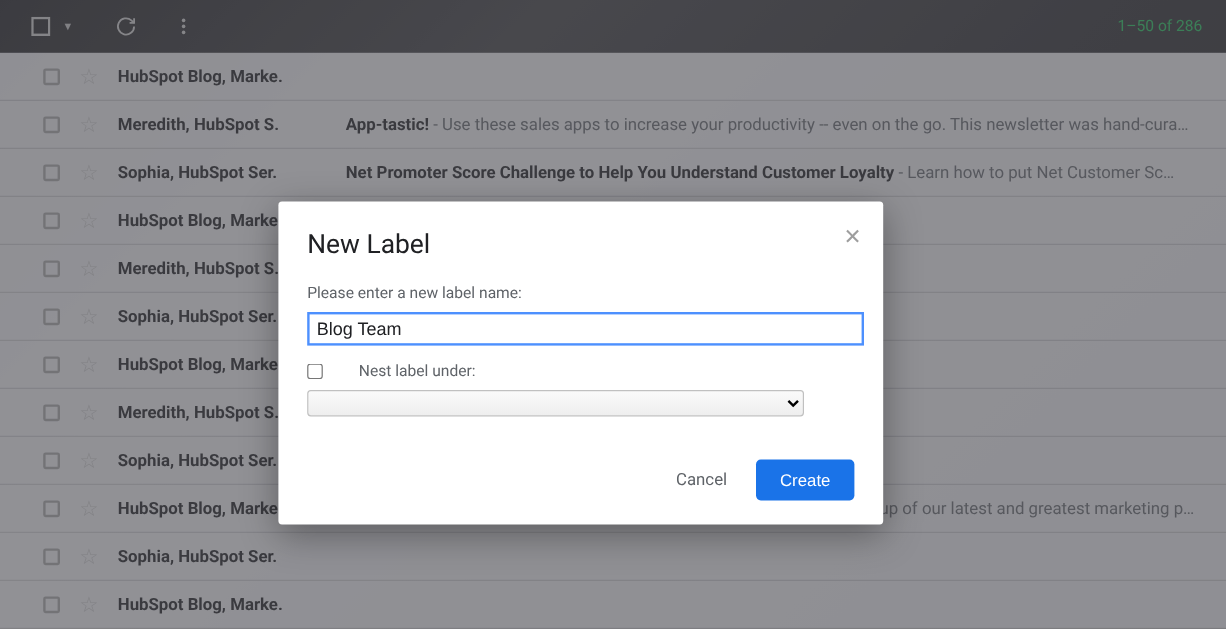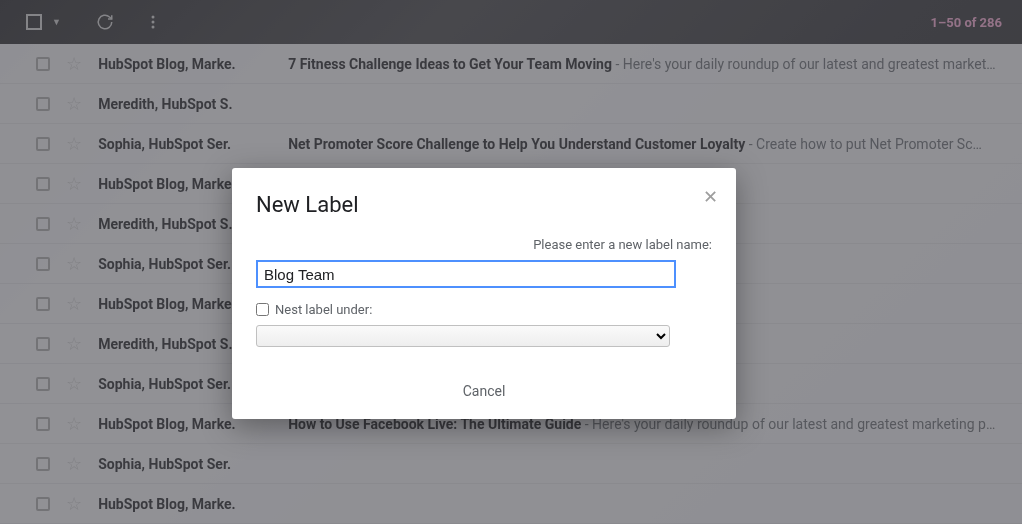--- a/index.html
+++ b/index.html
@@ -38,21 +38,21 @@
       align-items: center;
       justify-content: center;
       cursor: pointer;
       opacity: 0.85;
     }
     .tb-select-group { display: flex; align-items: center; margin-right: 30px; }
     .tb-dropdown-caret { font-size: 9px; color: #e0e0e0; margin-left: 4px; opacity:.8 }
     .tb-refresh { margin-right: 20px; }
     .tb-more { }
     .tb-spacer { flex: 1; }
-    .page-count { color: #f9a8d4; font-size: 13px; opacity: 0.9; font-weight: bold; }
+    .page-count { color: #22c55e; font-size: 13px; opacity: 0.9; }
     .mail-list { position: relative; }
     .row {
       display: flex;
       align-items: center;
       height: 40px;
       padding: 0 12px 0 36px;
       background: rgba(245,245,248,0.88);
       border-bottom: 1px solid rgba(0,0,0,0.06);
       font-size: 14px;
       color: #202124;
@@ -81,32 +81,32 @@
       border-radius: 3px;
       box-shadow: 0 8px 30px rgba(0,0,0,0.35);
       padding: 24px 24px 20px 24px;
     }
     .dialog-title {
       font-size: 22px; color: #202124; font-weight: 400; margin-bottom: 20px;
     }
     .dialog-close {
       position: absolute; top: 18px; right: 18px; color: #9e9e9e; font-size: 18px; cursor: pointer;
     }
-    .dialog-label { font-size: 13px; color: #5f6368; margin-bottom: 8px; text-align: right; }
+    .dialog-label { font-size: 13px; color: #5f6368; margin-bottom: 8px; }
     .dialog-input {
-      width: 420px; height: 28px; border: 2px solid #4d90fe; outline: none;
+      width: 464px; height: 28px; border: 2px solid #4d90fe; outline: none;
       font-size: 15px; padding: 2px 6px; color: #202124; margin-bottom: 14px;
     }
-    .nest-row { display: flex; align-items: center; font-size: 13px; color: #5f6368; margin-bottom: 8px; }
+    .nest-row { display: flex; align-items: center; font-size: 13px; color: #5f6368; margin-bottom: 8px; gap: 24px; }
     .nest-row input[type=checkbox] { width: 13px; height: 13px; margin-right: 6px; }
     .nest-select {
       width: 414px; height: 22px; border: 1px solid #c0c0c0; border-radius: 3px;
       background: linear-gradient(#fafafa,#eee); font-size: 13px; padding: 0 4px;
     }
-    .dialog-actions { display: flex; justify-content: flex-end; gap: 24px; margin-top: 36px; align-items: center; flex-direction: column; }
+    .dialog-actions { display: flex; justify-content: flex-end; gap: 24px; margin-top: 36px; align-items: center; }
     .btn-cancel { color: #5f6368; font-size: 14px; cursor: pointer; }
     .btn-create {
       background: #1a73e8; color: #fff; border: none; border-radius: 4px;
       padding: 9px 20px; font-size: 14px; font-weight: 500; cursor: pointer;
     }
   </style>
 </head>
 <body>
 
 <div class="bg-layer"></div>
@@ -135,32 +135,32 @@
   </div>
   <div class="tb-spacer"></div>
   <div class="page-count">1–50 of 286</div>
 </div>
 
 <div class="mail-list">
   <div class="row">
     <div class="checkbox"></div>
     <span class="star">☆</span>
     <span class="sender">HubSpot Blog, Marke.</span>
-    <span class="subject-line"><span class="subject">7 Fitness Challenge Ideas to Get Your Team Moving</span><span class="snippet"> - </span><span class="snippet">Here's your daily roundup of our latest and greatest market…</span></span>
   </div>
   <div class="row">
     <div class="checkbox"></div>
     <span class="star">☆</span>
     <span class="sender">Meredith, HubSpot S.</span>
-  </div>
-  <div class="row">
-    <div class="checkbox"></div>
-    <span class="star">☆</span>
-    <span class="sender">Sophia, HubSpot Ser.</span>
-    <span class="subject-line"><span class="subject">Net Promoter Score Challenge to Help You Understand Customer Loyalty</span><span class="snippet"> - </span><span class="snippet">Create how to put Net Promoter Sc…</span></span>
+    <span class="subject-line"><span class="subject">App-tastic!</span><span class="snippet"> - </span><span class="snippet">Use these sales apps to increase your productivity -- even on the go. This newsletter was hand-cura…</span></span>
+  </div>
+  <div class="row">
+    <div class="checkbox"></div>
+    <span class="star">☆</span>
+    <span class="sender">Sophia, HubSpot Ser.</span>
+    <span class="subject-line"><span class="subject">Net Promoter Score Challenge to Help You Understand Customer Loyalty</span><span class="snippet"> - </span><span class="snippet">Learn how to put Net Customer Sc…</span></span>
   </div>
   <div class="row">
     <div class="checkbox"></div>
     <span class="star">☆</span>
     <span class="sender">HubSpot Blog, Marke.</span>
     <span class="subject-line"><span class="subject"></span><span class="snippet">ere's your daily roundup of our latest and g…</span></span>
   </div>
   <div class="row">
     <div class="checkbox"></div>
     <span class="star">☆</span>
@@ -216,14 +216,15 @@
   <div class="dialog-title">New Label</div>
   <div class="dialog-label">Please enter a new label name:</div>
   <input class="dialog-input" type="text" value="Blog Team" style="">
   <div class="nest-row">
     <input type="checkbox" style="">
     <span>Nest label under:</span>
   </div>
   <select class="nest-select"></select>
   <div class="dialog-actions">
     <span class="btn-cancel">Cancel</span>
+    <button class="btn-create">Create</button>
   </div>
 </div>
 
 </body></html>

